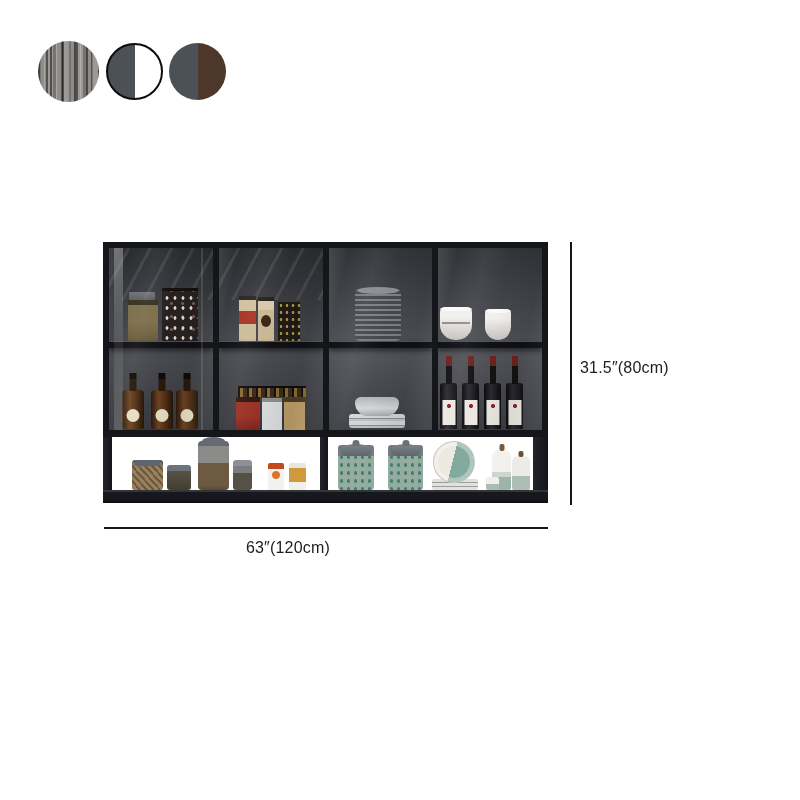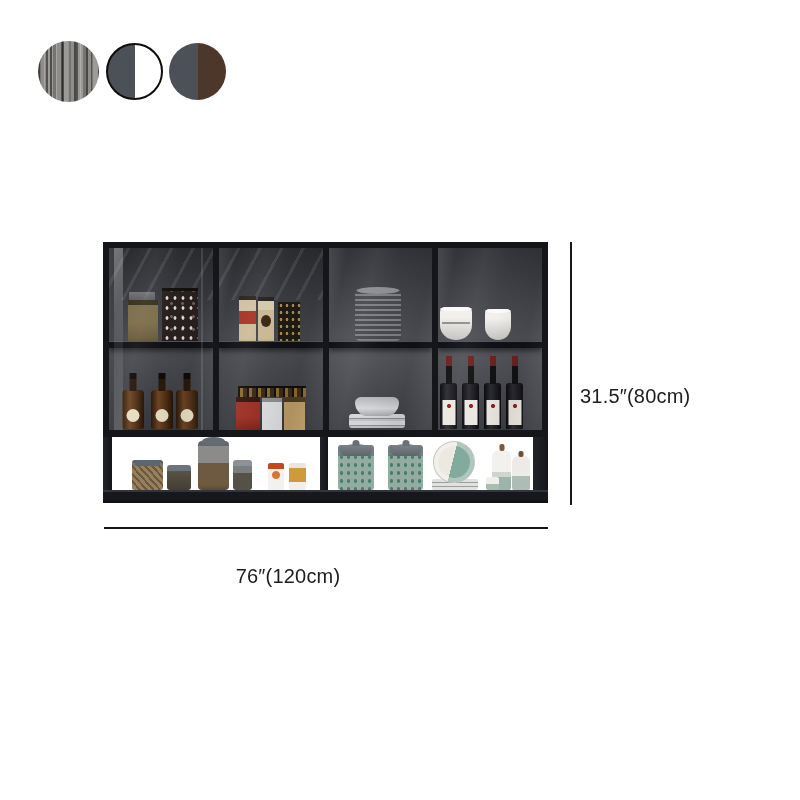--- a/index.html
+++ b/index.html
@@ -144,21 +144,21 @@
   .shaker{left:383px;width:13px;height:13px;border-radius:2px;z-index:3;
     background:linear-gradient(180deg,#f0efec 0 55%,#a9bdb2 55%);}
   .tbottle2{left:409px;width:18px;height:34px;border-radius:6px 6px 2px 2px;
     background:linear-gradient(180deg,#edebe7 0 60%,#aebdb4 60%);}
   .tbottle2::before{content:"";position:absolute;top:-5px;left:50%;transform:translateX(-50%);
     width:5px;height:6px;border-radius:2px;background:#6e4f33;}
 
   
   .dim-line-v{position:absolute;left:570px;top:242px;width:2px;height:263px;background:#161616;}
   .dim-line-h{position:absolute;left:104px;top:527px;width:444px;height:2px;background:#161616;}
-  .dim-label{position:absolute;font-size:20px;letter-spacing:.2px;color:#1d1d1d;white-space:nowrap;margin-top:26px;}
+  .dim-label{position:absolute;font-size:16px;letter-spacing:.2px;color:#1d1d1d;white-space:nowrap;}
   .dim-label-h{left:580px;top:359px;}
   .dim-label-w{left:104px;top:539px;width:368px;text-align:center;}
 </style>
 </head>
 <body>
 
 <div id="stage">
 
   <div>
     <div class="swatch sw-wood"></div>
@@ -246,15 +246,15 @@
       <div class="oitem shaker"></div>
       <div class="oitem tbottle2"></div>
 
       <div class="board"></div>
     </div>
   </div>
 
   <div class="dim-line-v"></div>
   <div class="dim-label dim-label-h">31.5″(80cm)</div>
   <div class="dim-line-h"></div>
-  <div class="dim-label dim-label-w">76″(120cm)</div>
+  <div class="dim-label dim-label-w">63″(120cm)</div>
 
 </div>
 
 </body></html>

